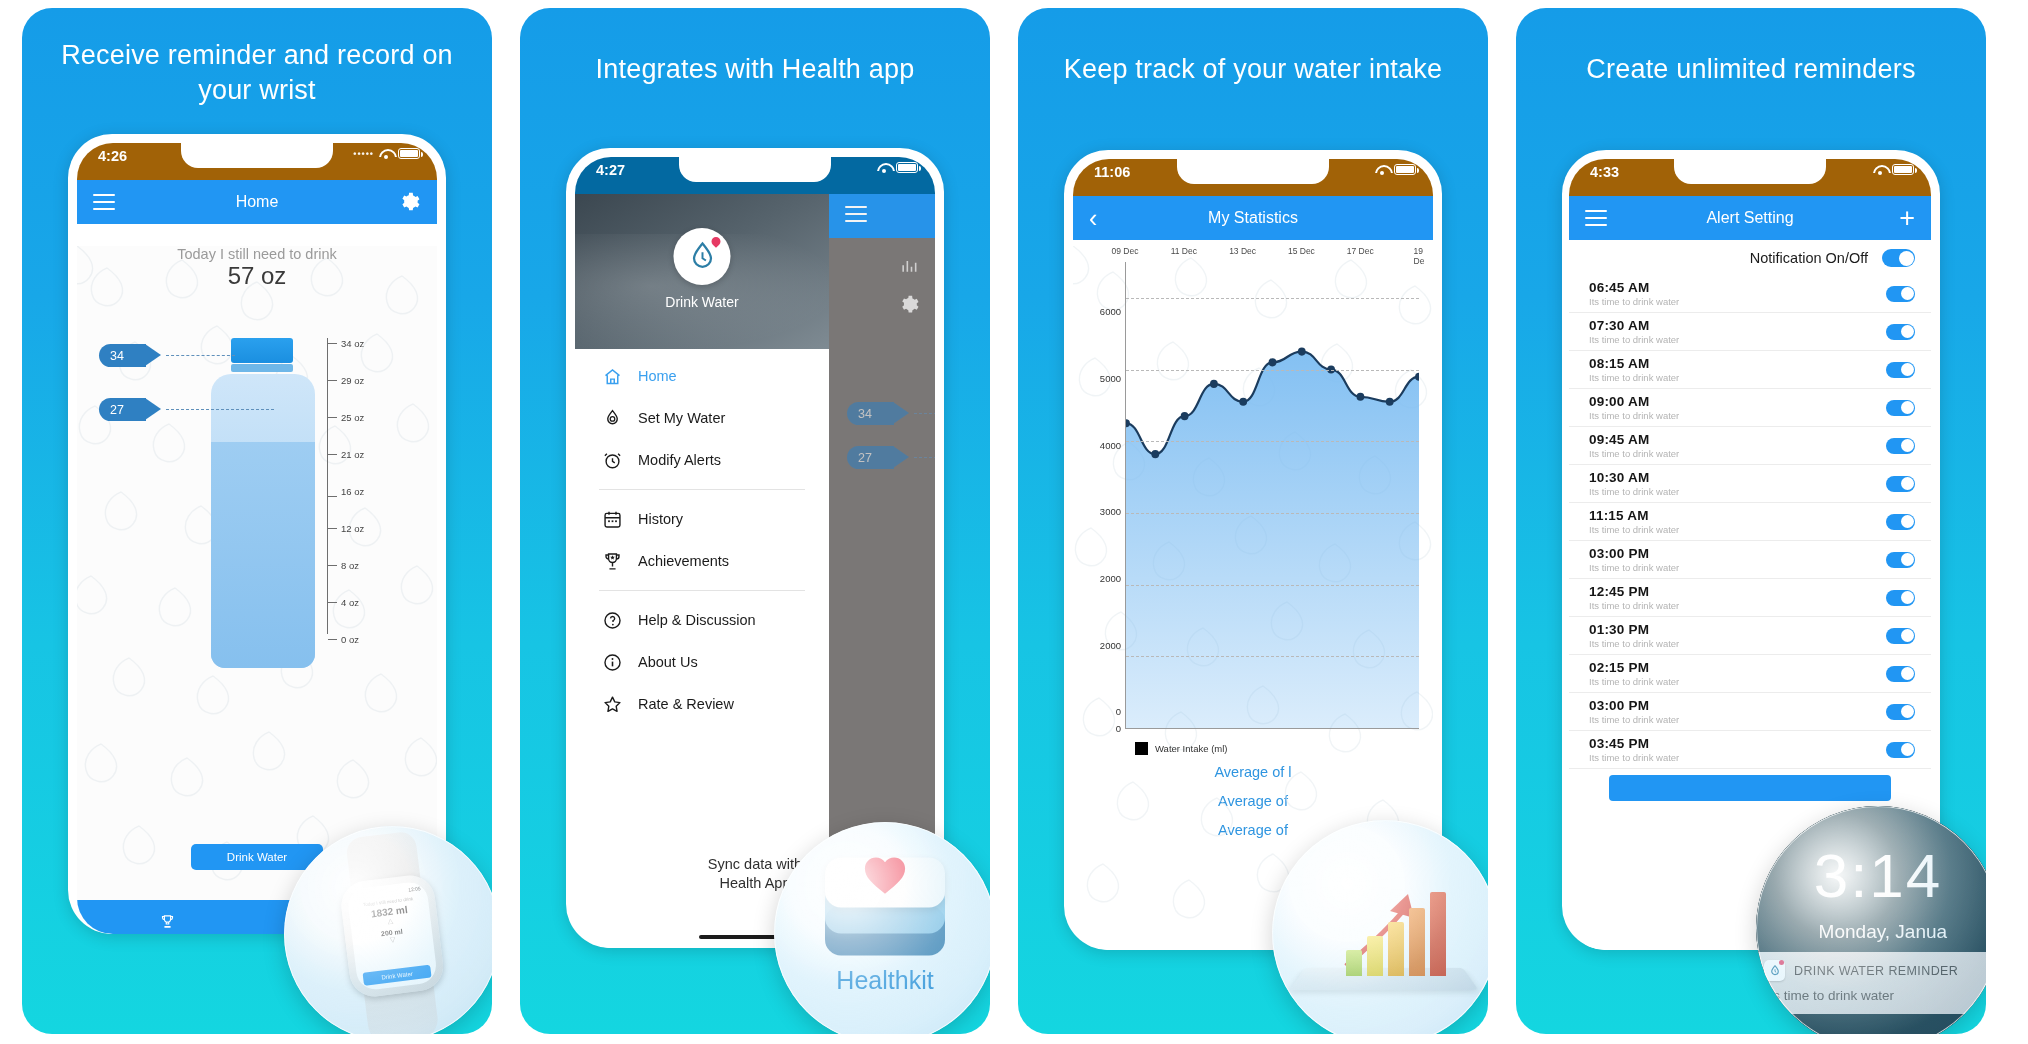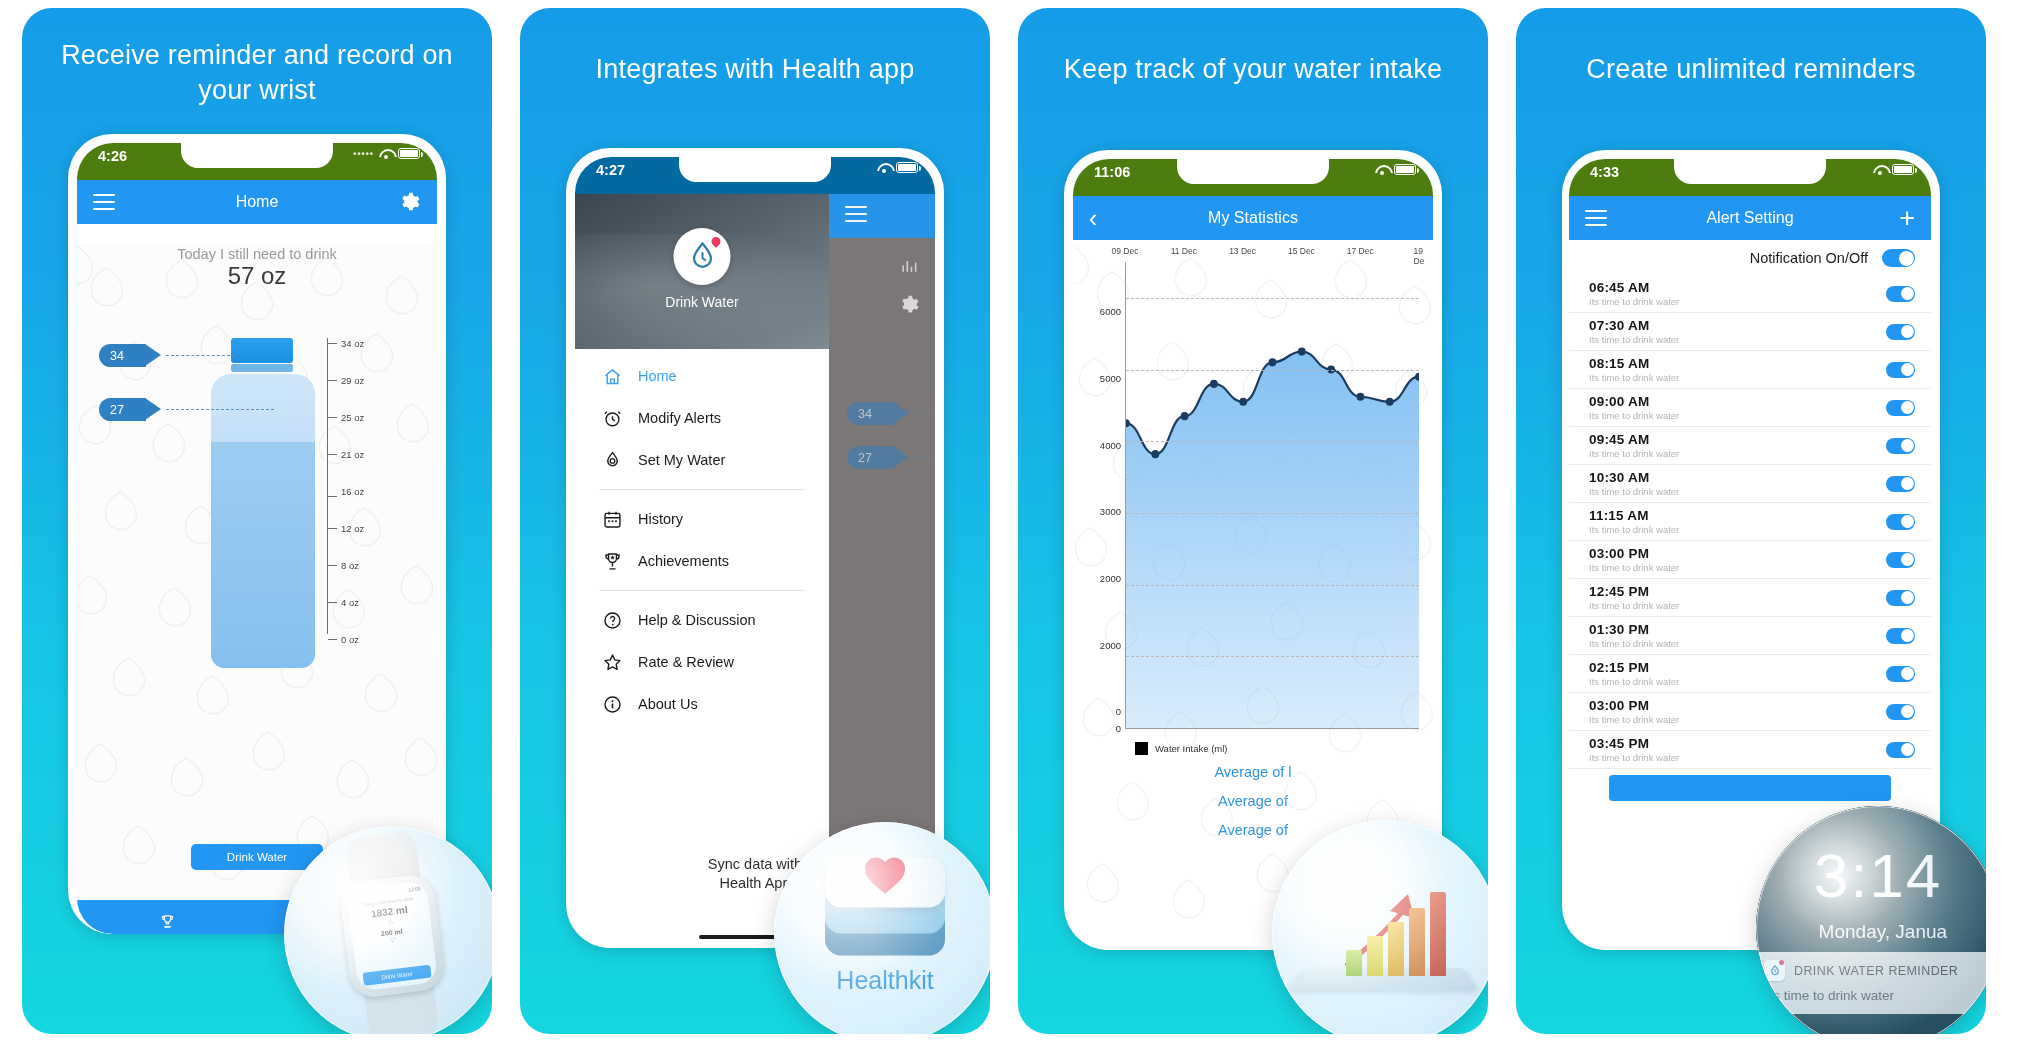--- a/index.html
+++ b/index.html
@@ -24,21 +24,21 @@
            border-radius:44px; box-shadow:0 3px 16px rgba(0,0,0,.16);
            padding:9px 9px 0 9px; overflow:hidden; }
   .p1 .phone { top:126px; }
   .p2 .phone { top:140px; }
   .p3 .phone { top:142px; }
   .p4 .phone { top:142px;padding-left:7px; }
   .screen { position:relative; width:100%; height:100%; background:#ffffff;
             border-radius:36px; overflow:hidden; }
 
   
-  .statusbar { position:relative; height:37px; background:#4d7c0f; color:#fff;
+  .statusbar { position:relative; height:37px; background:#a16207; color:#fff;
                display:flex; align-items:flex-start; justify-content:space-between;
                padding:5px 17px 0 21px; font-size:14.5px; font-weight:700; }
   .statusbar.dark { background:#0369a1; }
   .notch { position:absolute; left:50%; top:0; transform:translateX(-50%);
            width:152px; height:25px; background:#ffffff;
            border-radius:0 0 17px 17px; z-index:3; }
   .sb-right { display:flex; align-items:center; gap:5px; font-size:11px; }
   .dots { letter-spacing:1px; font-size:9px; opacity:.95; }
   .wifi { width:14px; height:11px; position:relative; }
   .wifi:before { content:""; position:absolute; left:0; top:1px; width:14px; height:14px;
@@ -454,34 +454,34 @@
                 <span class="ic">
                   <svg width="21" height="21" viewBox="0 0 24 24">
                       <path fill="none" stroke="#3aa0ef" stroke-width="1.7" d="M4 11l8-6.5 8 6.5M6 10.5V20h12v-9.5M10 20v-5h4v5"></path>
                     </svg>
                 </span>
                 <span>Home</span>
               </div>
               <div class="mi">
                 <span class="ic">
                   <svg width="21" height="21" viewBox="0 0 24 24">
+                      <path fill="none" stroke="#1b1b1b" stroke-width="1.6" d="M12 3c3 3.8 5.4 6.5 5.4 9.3A5.4 5.4 0 0 1 12 18a5.4 5.4 0 0 1-5.4-5.7C6.6 9.5 9 6.8 12 3z"></path>
+                      <circle cx="12" cy="12.5" r="2.6" fill="none" stroke="#1b1b1b" stroke-width="1.5"></circle>
+                    </svg>
+                </span>
+                <span>Set My Water</span>
+              </div>
+              <div class="mi">
+                <span class="ic">
+                  <svg width="21" height="21" viewBox="0 0 24 24">
                       <circle cx="12" cy="13" r="7.3" fill="none" stroke="#1b1b1b" stroke-width="1.6"></circle>
                       <path fill="none" stroke="#1b1b1b" stroke-width="1.6" d="M12 9.5V13l2.6 1.8M5.6 4.4L3.3 6.6M18.4 4.4l2.3 2.2"></path>
                     </svg>
                 </span>
                 <span>Modify Alerts</span>
-              </div>
-              <div class="mi">
-                <span class="ic">
-                  <svg width="21" height="21" viewBox="0 0 24 24">
-                      <path fill="none" stroke="#1b1b1b" stroke-width="1.6" d="M12 3c3 3.8 5.4 6.5 5.4 9.3A5.4 5.4 0 0 1 12 18a5.4 5.4 0 0 1-5.4-5.7C6.6 9.5 9 6.8 12 3z"></path>
-                      <circle cx="12" cy="12.5" r="2.6" fill="none" stroke="#1b1b1b" stroke-width="1.5"></circle>
-                    </svg>
-                </span>
-                <span>Set My Water</span>
               </div>
 
               <div class="divider"></div>
 
               <div class="mi">
                 <span class="ic">
                   <svg width="21" height="21" viewBox="0 0 24 24">
                       <rect x="3.5" y="5" width="17" height="15.5" rx="2" fill="none" stroke="#1b1b1b" stroke-width="1.6"></rect>
                       <path stroke="#1b1b1b" stroke-width="1.6" d="M3.5 10h17M8 3.2v3.4M16 3.2v3.4"></path>
                       <g fill="#1b1b1b">
@@ -511,34 +511,34 @@
                       <circle cx="12" cy="12" r="8.6" fill="none" stroke="#1b1b1b" stroke-width="1.6"></circle>
                       <path fill="none" stroke="#1b1b1b" stroke-width="1.6" d="M9.7 9.6a2.4 2.4 0 1 1 2.9 2.6v1.5"></path>
                       <circle cx="12.4" cy="16.6" r="1" fill="#1b1b1b"></circle>
                     </svg>
                 </span>
                 <span>Help &amp; Discussion</span>
               </div>
               <div class="mi">
                 <span class="ic">
                   <svg width="21" height="21" viewBox="0 0 24 24">
-                      <path fill="none" stroke="#1b1b1b" stroke-width="1.6" stroke-linejoin="round" d="M12 3.6l2.6 5.4 5.9.8-4.3 4.1 1 5.9-5.2-2.8-5.2 2.8 1-5.9L3.5 9.8l5.9-.8z"></path>
-                    </svg>
-                </span>
-                <span>Rate &amp; Review</span>
-              </div>
-              <div class="mi">
-                <span class="ic">
-                  <svg width="21" height="21" viewBox="0 0 24 24">
                       <circle cx="12" cy="12" r="8.6" fill="none" stroke="#1b1b1b" stroke-width="1.6"></circle>
                       <path stroke="#1b1b1b" stroke-width="1.8" d="M12 11v5.4"></path>
                       <circle cx="12" cy="8" r="1.1" fill="#1b1b1b"></circle>
                     </svg>
                 </span>
                 <span>About Us</span>
+              </div>
+              <div class="mi">
+                <span class="ic">
+                  <svg width="21" height="21" viewBox="0 0 24 24">
+                      <path fill="none" stroke="#1b1b1b" stroke-width="1.6" stroke-linejoin="round" d="M12 3.6l2.6 5.4 5.9.8-4.3 4.1 1 5.9-5.2-2.8-5.2 2.8 1-5.9L3.5 9.8l5.9-.8z"></path>
+                    </svg>
+                </span>
+                <span>Rate &amp; Review</span>
               </div>
             </div>
           </div>
 
           <div class="dim">
             <div class="navbar2">
               <div style="padding:12px 0 0 16px;">
                 <div class="hamb">
                     <span></span>
                     <span></span>

